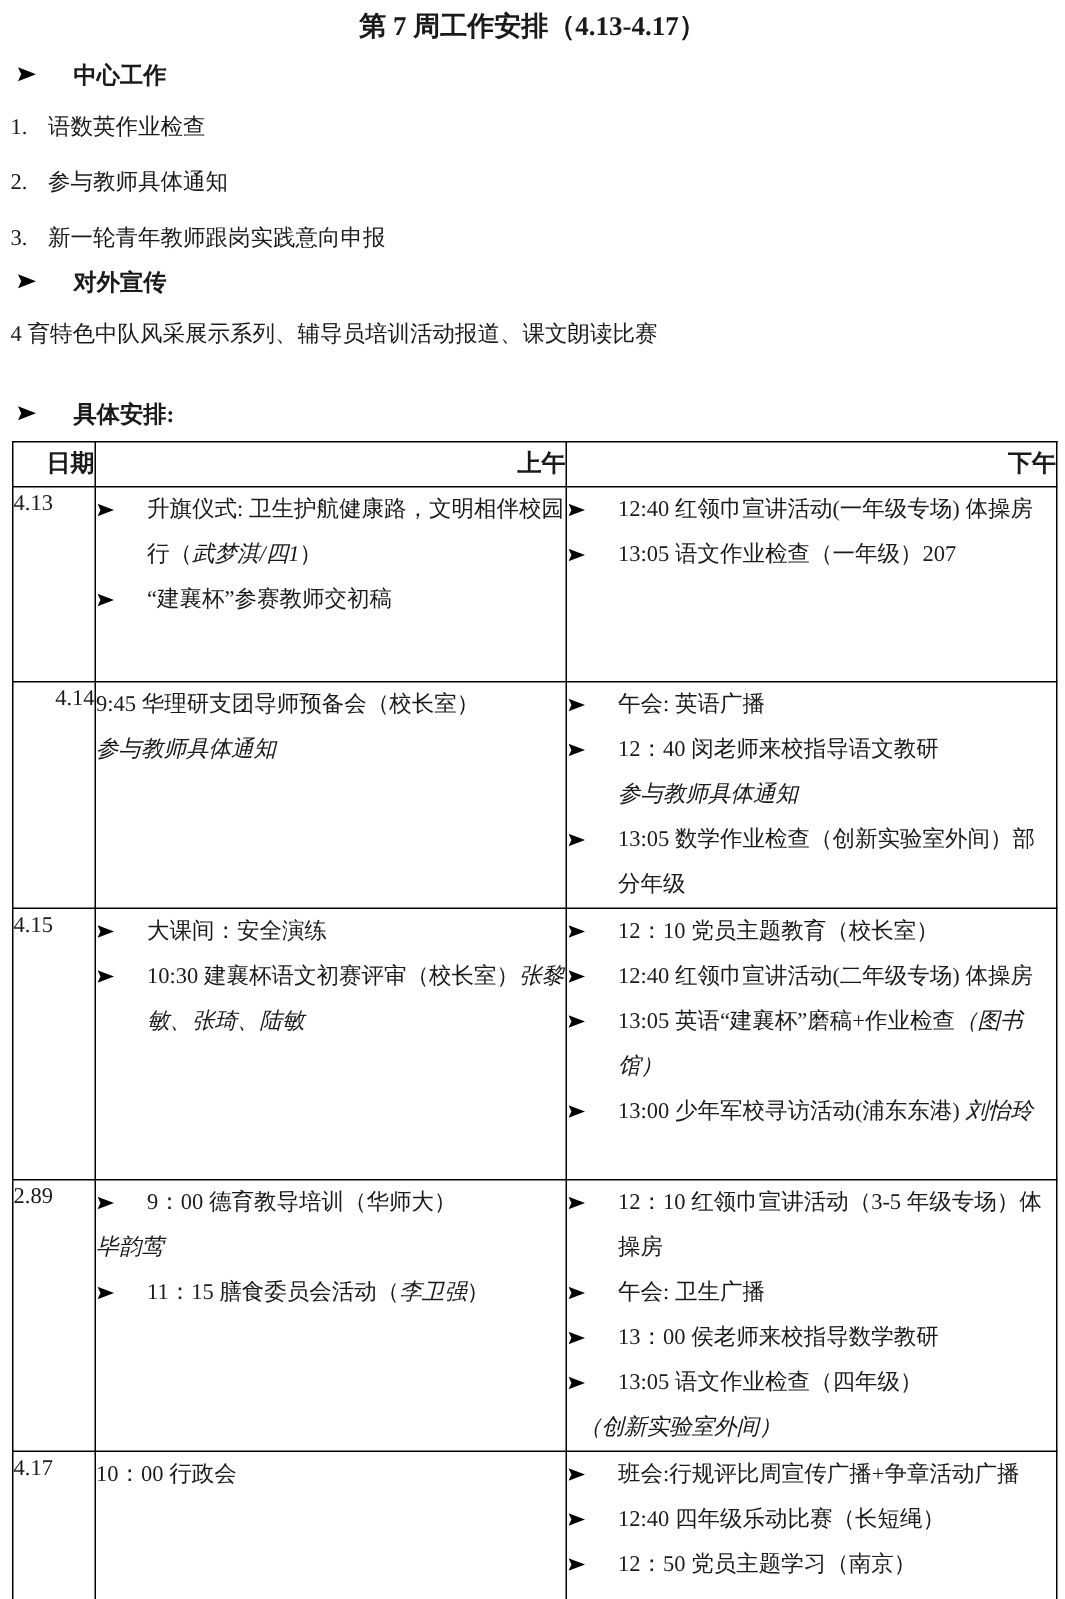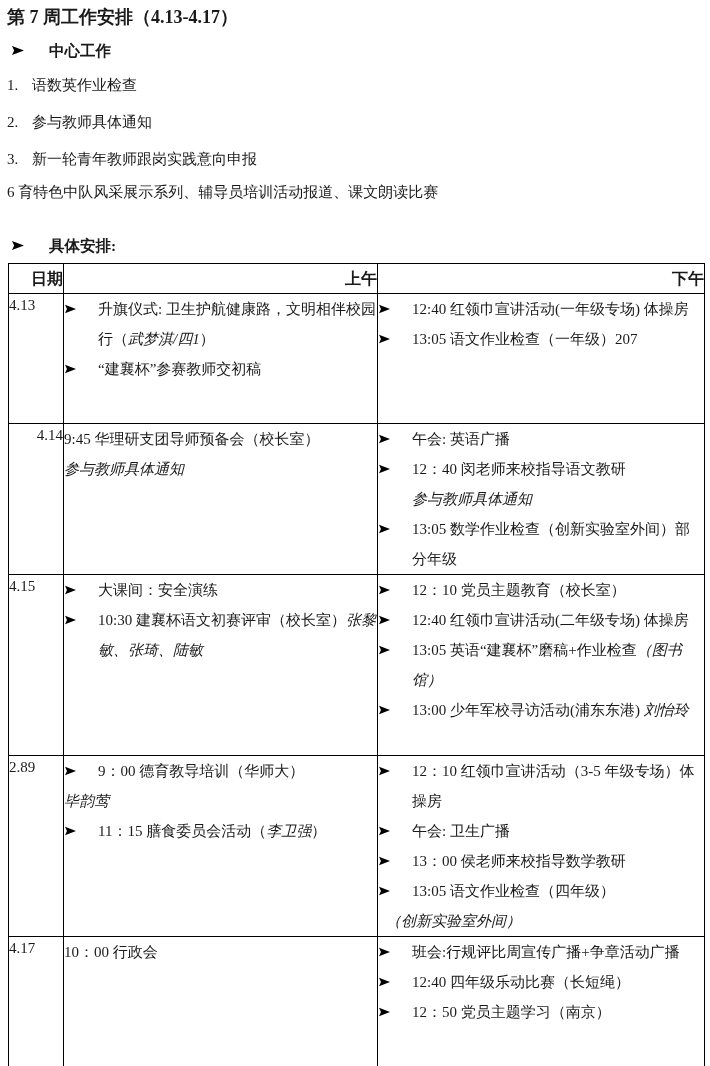--- a/index.html
+++ b/index.html
@@ -6,21 +6,21 @@
   html, body { margin: 0; padding: 0; }
   body {
     width: 710px; height: 1066px; overflow: hidden;
     background: #ffffff; color: #1a1a1a;
     font-family: "Liberation Serif", "DejaVu Serif", serif;
     font-size: 15px;
   }
   .page { padding: 2px 7px 0 7px; }
 
   .title {
-    font-size: 18px; font-weight: bold; text-align: left;
+    font-size: 18px; font-weight: bold; text-align: center;
     line-height: 27px; margin: 2px 0 0 0;
   }
 
   .sec-heading {
     display: flex; align-items: flex-start;
     font-weight: bold; font-size: 15.5px; line-height: 22px;
     margin: 9px 0 0 5px;
   }
   .sec-heading .bullet-wrap { width: 37px; }
 
@@ -81,21 +81,25 @@
   </div>
   <div class="num-item">
     <span class="num">2.</span>
     <span>参与教师具体通知</span>
   </div>
   <div class="num-item">
     <span class="num">3.</span>
     <span>新一轮青年教师跟岗实践意向申报</span>
   </div>
 
-  <div class="publicity-line">6 育特色中队风采展示系列、辅导员培训活动报道、课文朗读比赛</div>
+  <div class="sec-heading">
+    <span class="bullet-wrap"><span class="tri"></span></span>
+    <span>对外宣传</span>
+  </div>
+  <div class="publicity-line">4 育特色中队风采展示系列、辅导员培训活动报道、课文朗读比赛</div>
 
   <div class="sec-heading schedule-heading">
     <span class="bullet-wrap"><span class="tri"></span></span>
     <span>具体安排:</span>
   </div>
 
   <table class="sched">
     <colgroup>
       <col style="width:55px">
         <col style="width:314px">

